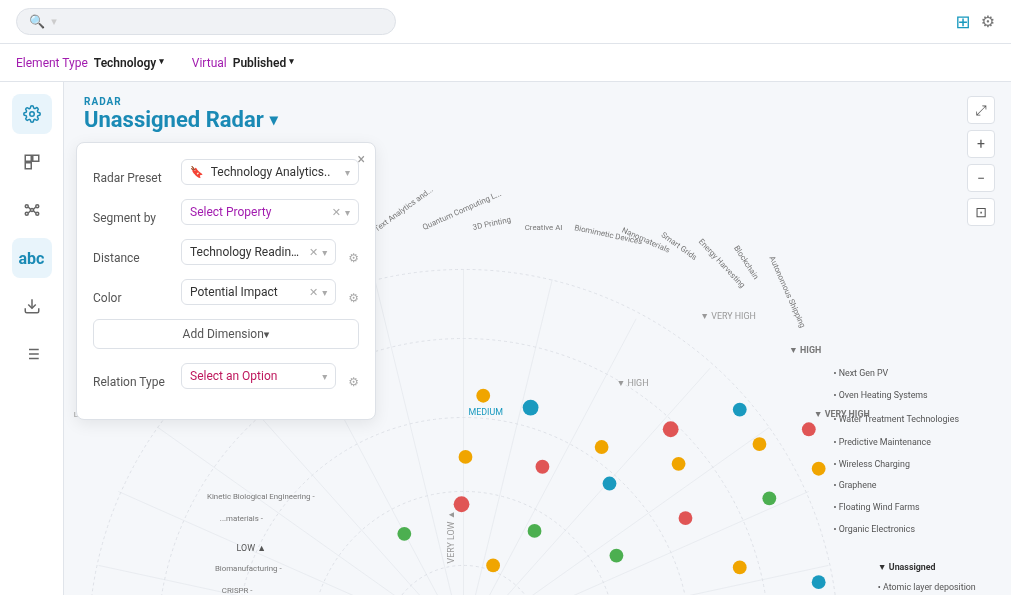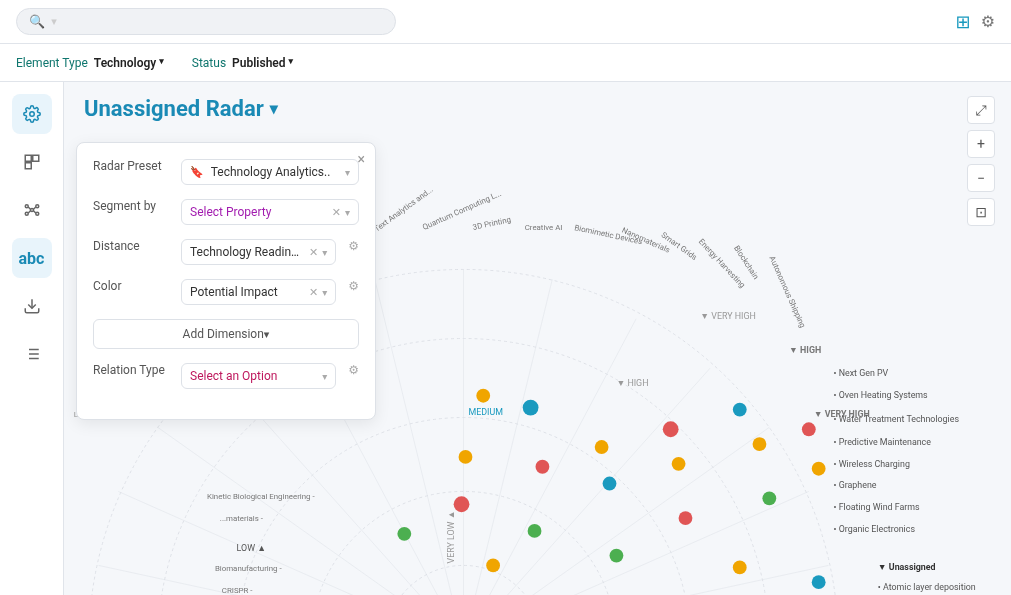--- a/index.html
+++ b/index.html
@@ -44,21 +44,21 @@
     
     .filter-bar {
       background: #fff;
       border-bottom: 1px solid #e0e4ea;
       padding: 8px 16px;
       display: flex;
       align-items: center;
       gap: 6px;
       height: 38px;
     }
-    .filter-label { color: #0f766e; font-size: 12px; }
+    .filter-label { color: #a21caf; font-size: 12px; }
     .filter-dropdown {
       display: flex;
       align-items: flex-start;
       gap: 3px;
       cursor: pointer;
       color: #222;
       font-weight: 600;
       font-size: 12px;
     }
     .filter-sep { color: #ccc; margin: 0 8px; }
@@ -140,21 +140,21 @@
     .panel-close {
       position: absolute;
       top: 8px;
       right: 10px;
       cursor: pointer;
       color: #999;
       font-size: 14px;
     }
     .panel-row {
       display: flex;
-      align-items: flex-start;
+      align-items: flex-end;
       margin-bottom: 14px;
       gap: 8px;
     }
     .panel-label {
       width: 80px;
       font-size: 12px;
       color: #555;
       flex-shrink: 0;
     }
     .panel-select {
@@ -260,21 +260,21 @@
   </div>
 </div>
 
 <div class="filter-bar">
   <span class="filter-label">Element Type</span>
   <div class="filter-dropdown">
     <span>Technology</span>
     <span style="font-size:9px;">▾</span>
   </div>
   <span class="filter-sep"></span>
-  <span class="filter-label">Status</span>
+  <span class="filter-label">Virtual</span>
   <div class="filter-dropdown">
     <span>Published</span>
     <span style="font-size:9px;">▾</span>
   </div>
 </div>
 
 <div class="main-layout">
 
   <div class="sidebar">
     <div class="sidebar-item active">
@@ -319,20 +319,21 @@
           <line x1="3" y1="6" x2="3.01" y2="6"></line>
           <line x1="3" y1="12" x2="3.01" y2="12"></line>
           <line x1="3" y1="18" x2="3.01" y2="18"></line>
         </svg>
     </div>
   </div>
 
   <div class="content">
 
     <div class="radar-header">
+      <div class="radar-label">RADAR</div>
       <div class="radar-title">
         <span>Unassigned Radar</span>
         <span style="color:#1a8ab5; font-size:16px;">▾</span>
       </div>
     </div>
 
     <div class="settings-panel">
       <span class="panel-close">×</span>
 
       <div class="panel-row">

